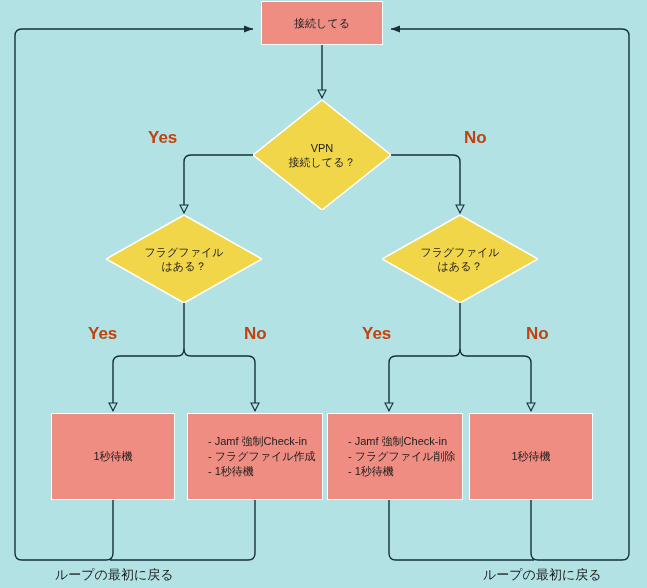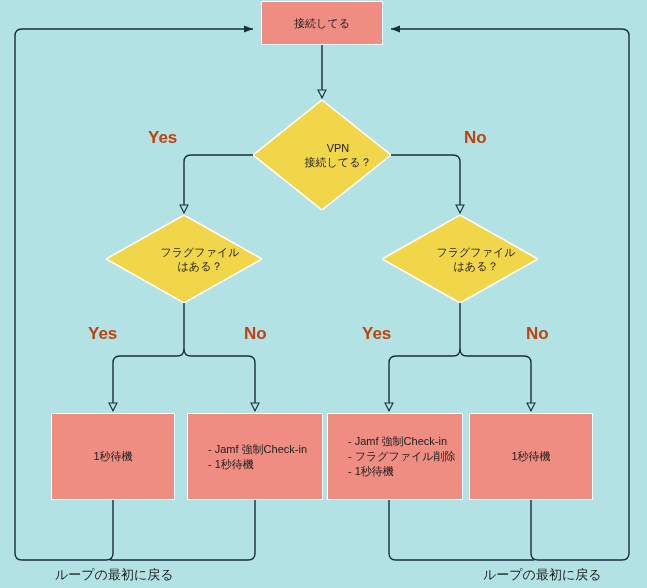--- a/index.html
+++ b/index.html
@@ -49,21 +49,21 @@
   }
   .diamond-shape {
     position: absolute;
     left: 0;
     top: 0;
     width: 100%;
     height: 100%;
   }
   .diamond-label {
     position: absolute;
-    left: 16px;
+    left: 0;
     top: 0;
     width: 100%;
     height: 100%;
     display: flex;
     align-items: center;
     justify-content: center;
     text-align: center;
     font-size: 11px;
     line-height: 14px;
     color: #1d1d1d;
@@ -165,20 +165,21 @@
     </div>
   </div>
 
   <div class="node proc" style="left:51px; top:413px; width:124px; height:87px;">
     <span>1秒待機</span>
   </div>
 
   <div class="node proc list" style="left:187px; top:413px; width:136px; height:87px;">
     <div>
       <div class="ln">- Jamf 強制Check-in</div>
+      <div class="ln">- フラグファイル作成</div>
       <div class="ln">- 1秒待機</div>
     </div>
   </div>
 
   <div class="node proc list" style="left:327px; top:413px; width:136px; height:87px;">
     <div>
       <div class="ln">- Jamf 強制Check-in</div>
       <div class="ln">- フラグファイル削除</div>
       <div class="ln">- 1秒待機</div>
     </div>

